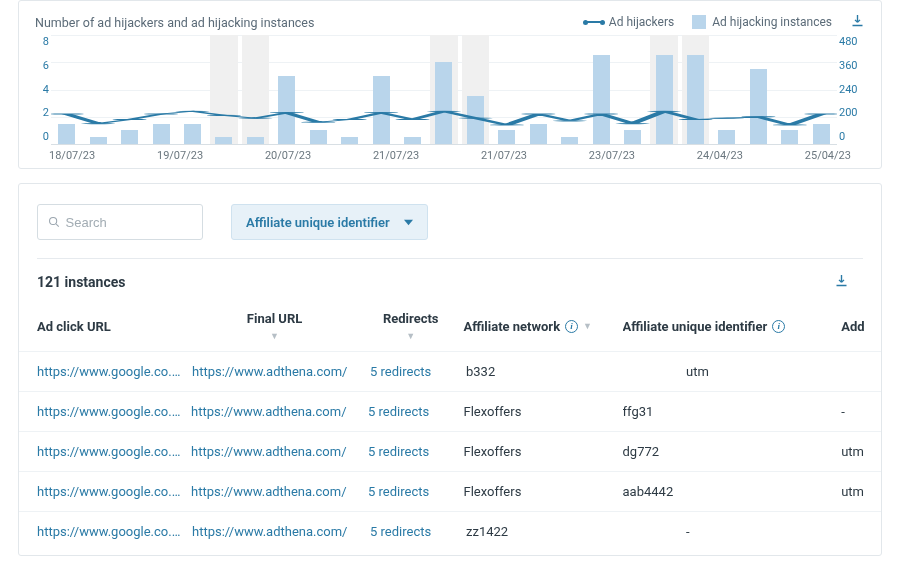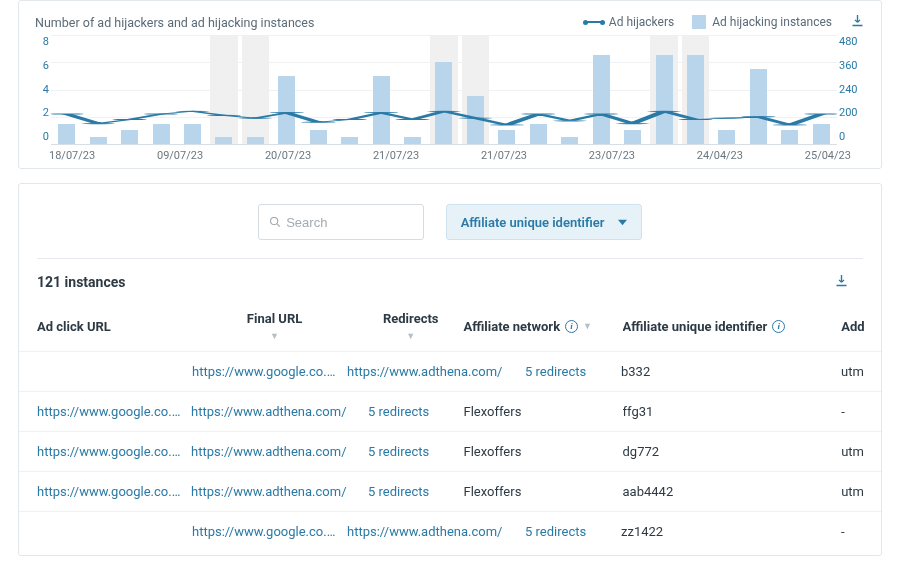--- a/index.html
+++ b/index.html
@@ -23,30 +23,30 @@
 .grid { position:absolute; left:0; right:0; border-top:1px solid #eef2f5; }
 .bars { position:absolute; left:0; right:0; bottom:0; height:100%; display:flex; align-items:flex-end; }
 .slot { flex:1; display:flex; align-items:flex-end; justify-content:center; position:relative; height:100%; }
 .bgbar { position:absolute; bottom:0; left:6%; right:6%; background:#f0f0f0; }
 .bar { width:54%; background:#b9d5eb; position:relative; }
 .line-svg { position:absolute; left:0; top:0; width:100%; height:100%; }
 .xaxis { display:flex; font-size:11px; color:#6b777f; margin:4px 14px 0 14px; }
 .xlabel { text-align:left; }
 
 .table-card { margin:0 18px; padding:20px 0 0 0; }
-.toolbar { display:flex; gap:22px; padding:0 18px 18px 18px;justify-content:center; }
+.toolbar { display:flex; gap:28px; padding:0 18px 18px 18px; }
 .search { display:flex; align-items:center; border:1px solid #d5dde2; border-radius:3px; height:36px; width:166px; padding:0 10px; color:#9aa5ae; }
 .search input { border:none; outline:none; font-size:13px; width:100%; color:#3a4750; }
 .search input::placeholder{color:#a2acb3;}
 .filter { display:flex; align-items:center; gap:14px; background:#e7f1f8; border:1px solid #cfe2ef; border-radius:3px; height:36px; padding:0 14px; color:#2a7aa6; font-weight:600; font-size:13px; cursor:pointer;}
 .filter svg{fill:#2a7aa6;}
 .divider { border-top:1px solid #e6eaee; margin:0 18px; }
 .count-row { display:flex; align-items:center; padding:14px 18px 10px 18px; font-weight:700; font-size:14px; }
 .count-row .sp { flex:1; }
-.thead,.trow { display:flex; align-items:center; padding:0 0 0 18px;justify-content:flex-end; }
+.thead,.trow { display:flex; align-items:center; padding:0 0 0 18px; }
 .thead { padding-top:10px; padding-bottom:10px; font-weight:700; font-size:13px; color:#2d3a44;}
 .th,.td { padding-right:10px; white-space:nowrap; overflow:hidden; text-overflow:ellipsis; }
 .th { display:flex; align-items:center; gap:5px; }
 .c1{width:155px;} .c2{width:178px;flex-direction:column;} .c3{width:96px;flex-direction:column;} .c4{width:160px;} .c5{width:220px;} .c6{width:40px;}
 .sort-ic { font-size:9px; color:#b6bfc6; }
 .info-ic { width:13px; height:13px; border:1.4px solid #2a7aa6; border-radius:50%; color:#2a7aa6; display:inline-flex; align-items:center; justify-content:center; font-size:9px; font-weight:700; font-family:Georgia,serif; font-style:italic;}
 .trow { height:40px; border-top:1px solid #eef2f5; font-size:13px; }
 .link { color:#2a7aa6; }
 #rows{padding-bottom:4px;}
 </style>
@@ -201,21 +201,21 @@
     <div class="yaxis right" id="yright">
           <span>480</span>
           <span>360</span>
           <span>240</span>
           <span>200</span>
           <span>0</span>
         </div>
   </div>
   <div class="xaxis" id="xaxis">
         <div class="xlabel" style="flex: 1 1 0%;">18/07/23</div>
-        <div class="xlabel" style="flex: 1 1 0%;">09/07/23</div>
+        <div class="xlabel" style="flex: 1 1 0%;">19/07/23</div>
         <div class="xlabel" style="flex: 1 1 0%;">20/07/23</div>
         <div class="xlabel" style="flex: 1 1 0%;">21/07/23</div>
         <div class="xlabel" style="flex: 1 1 0%;">21/07/23</div>
         <div class="xlabel" style="flex: 1 1 0%;">23/07/23</div>
         <div class="xlabel" style="flex: 1 1 0%;">24/04/23</div>
         <div class="xlabel" style="flex: 0 0 auto;">25/04/23</div>
       </div>
 </div>
 
 <div class="card table-card">

